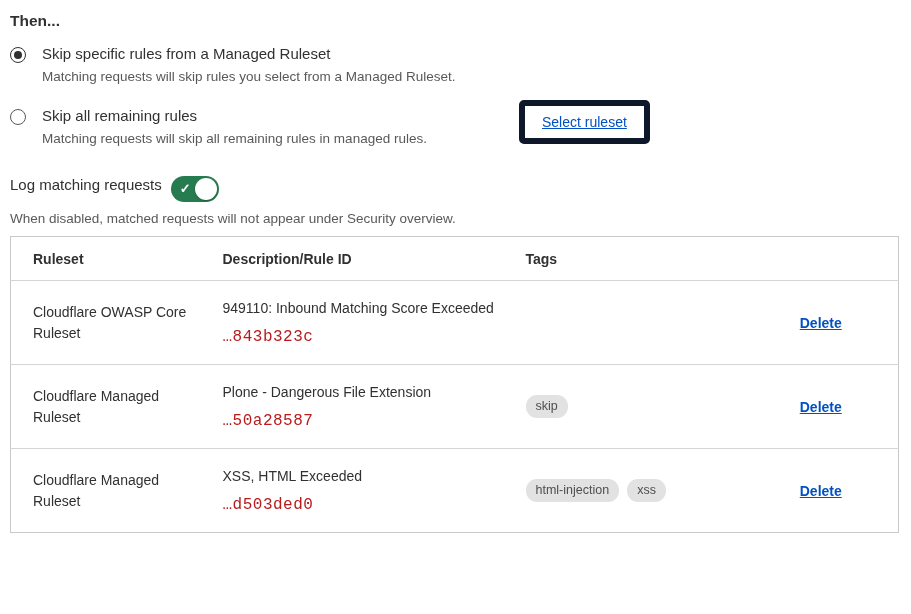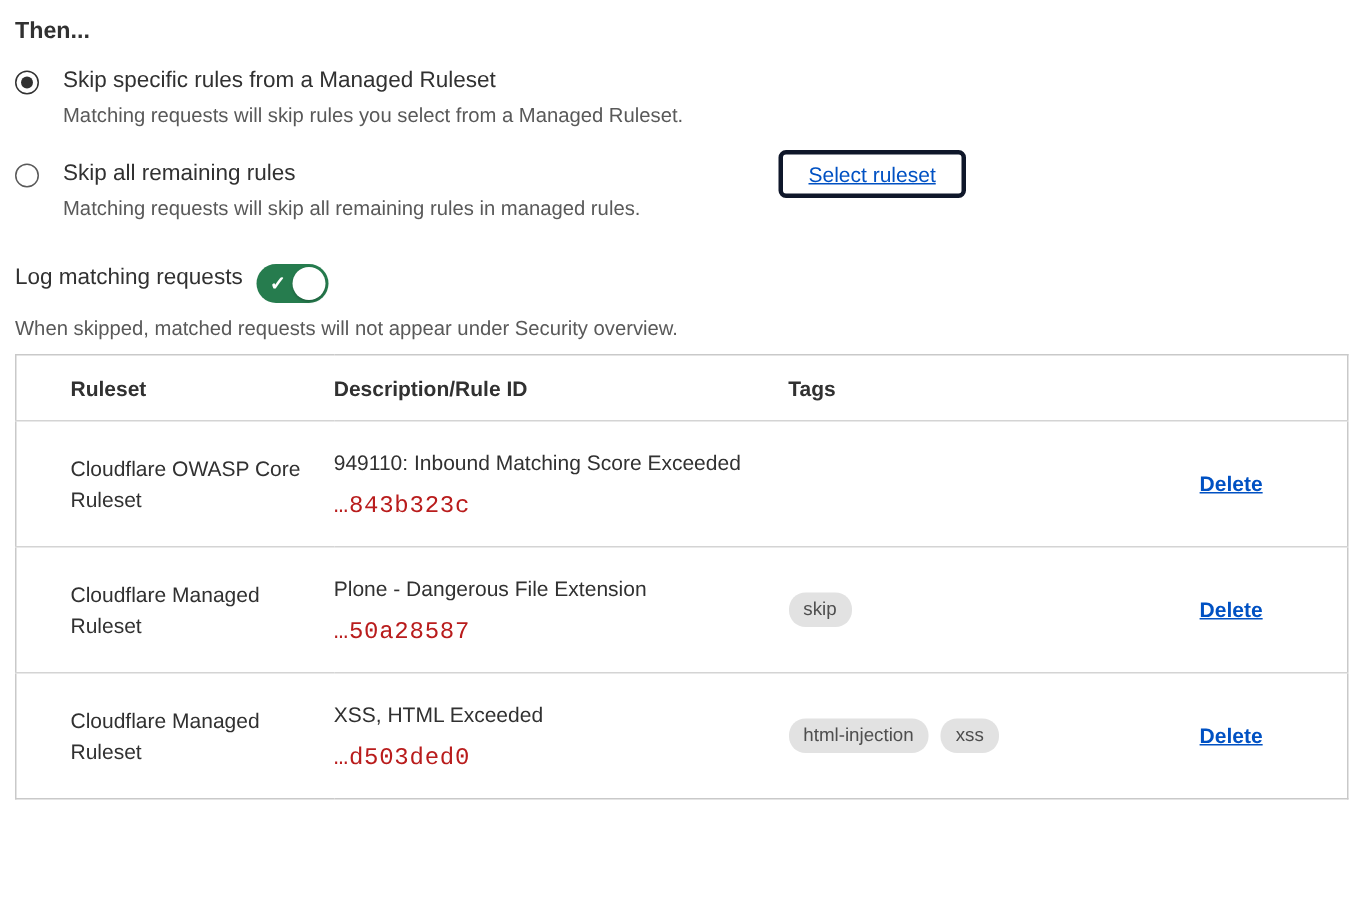--- a/index.html
+++ b/index.html
@@ -18,22 +18,22 @@
   .radio.checked { border-color: #313131; }
   .radio.checked::after {
     content: ""; position: absolute; left: 3px; top: 3px; width: 8px; height: 8px;
     border-radius: 50%; background: #313131;
   }
   .option-body { margin-left: 16px; }
   .option-label { font-size: 15px; line-height: 18px; color: #313131; }
   .option-desc { font-size: 13.5px; line-height: 16px; color: #595959; margin-top: 6px; }
 
   .btn-outline {
-    position: absolute; left: 519px; top: 100px; height: 32px; padding: 0 17px;
-    background: #ffffff; border: 3px solid #0f172a; border-radius: 5px;
+    position: absolute; left: 519px; top: 100px; height: 44px; padding: 0 17px;
+    background: #ffffff; border: 6px solid #0f172a; border-radius: 5px;
     color: #0051c3; font-size: 14px; font-family: "Liberation Sans", sans-serif;
     text-decoration: underline; cursor: pointer; display: inline-flex; align-items: center;
   }
 
   .log-row { display: flex; align-items: flex-start; margin-top: 29px; height: 26px; }
   .log-label { font-size: 15px; color: #313131; }
   .toggle {
     width: 48px; height: 26px; border-radius: 13px; background: #267c4e;
     margin-left: 9px; position: relative; cursor: pointer; flex: 0 0 48px;
   }
@@ -53,21 +53,21 @@
     margin-top: 9px; width: 889px; border-collapse: collapse; table-layout: fixed;
     border: 1px solid #c9c9c9; background: #fff;
   }
   table.rules col.c1 { width: 212px; }
   table.rules col.c2 { width: 303px; }
   table.rules col.c3 { width: 248px; }
   table.rules thead th {
     height: 44px; text-align: left; vertical-align: middle; font-size: 14px;
     font-weight: 700; color: #313131; border-bottom: 1px solid #d4d4d4; padding: 0;
   }
-  table.rules th.h1, table.rules td.c-ruleset { padding-left: 36px; }
+  table.rules th.h1, table.rules td.c-ruleset { padding-left: 22px; }
   table.rules tbody td {
     height: 84px; vertical-align: middle; border-bottom: 1px solid #d4d4d4; padding: 0;
   }
   table.rules tbody tr:last-child td { border-bottom: none; }
   .rs { font-size: 14px; line-height: 21px; color: #313131; display: block; max-width: 165px; }
   .desc-line { font-size: 14px; line-height: 17px; color: #313131; }
   .rule-id {
     font-family: "Liberation Mono", monospace; font-size: 16px; letter-spacing: 0.5px;
     color: #b91c1c; margin-top: 11px;
   }
@@ -103,21 +103,21 @@
 
   <button class="btn-outline">Select ruleset</button>
 
   <div class="log-row">
     <span class="log-label">Log matching requests</span>
     <div class="toggle">
       <span class="check">✓</span>
       <span class="knob"></span>
     </div>
   </div>
-  <div class="log-help">When skipped, matched requests will not appear under Security overview.</div>
+  <div class="log-help">When disabled, matched requests will not appear under Security overview.</div>
 
 
   <table class="rules">
     <colgroup>
         <col class="c1">
         <col class="c2">
         <col class="c3">
         <col>
       </colgroup>
     <thead>

